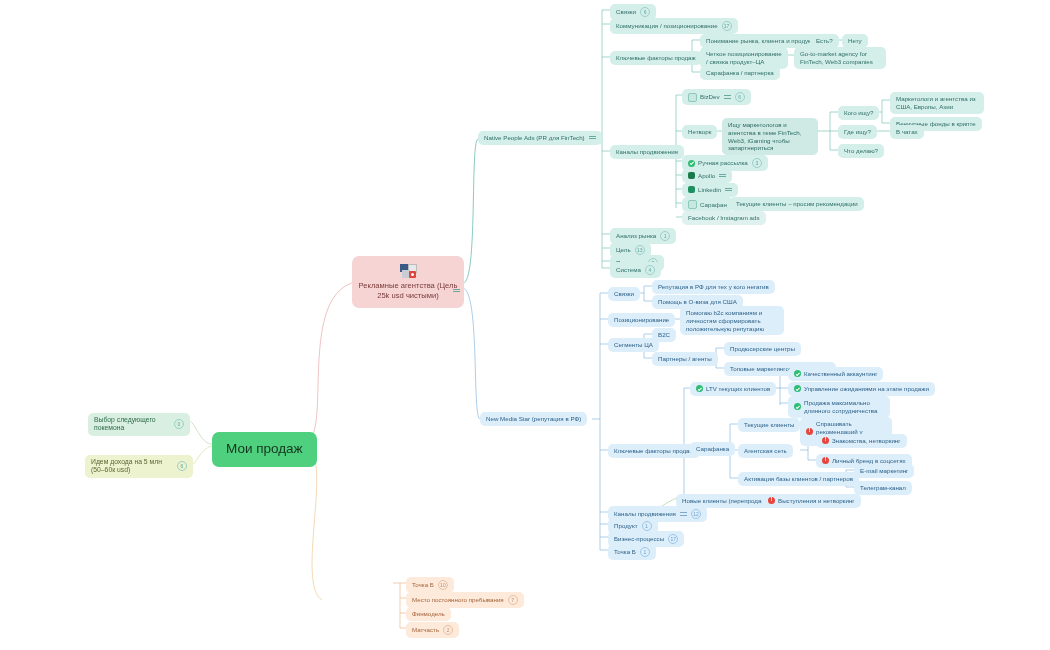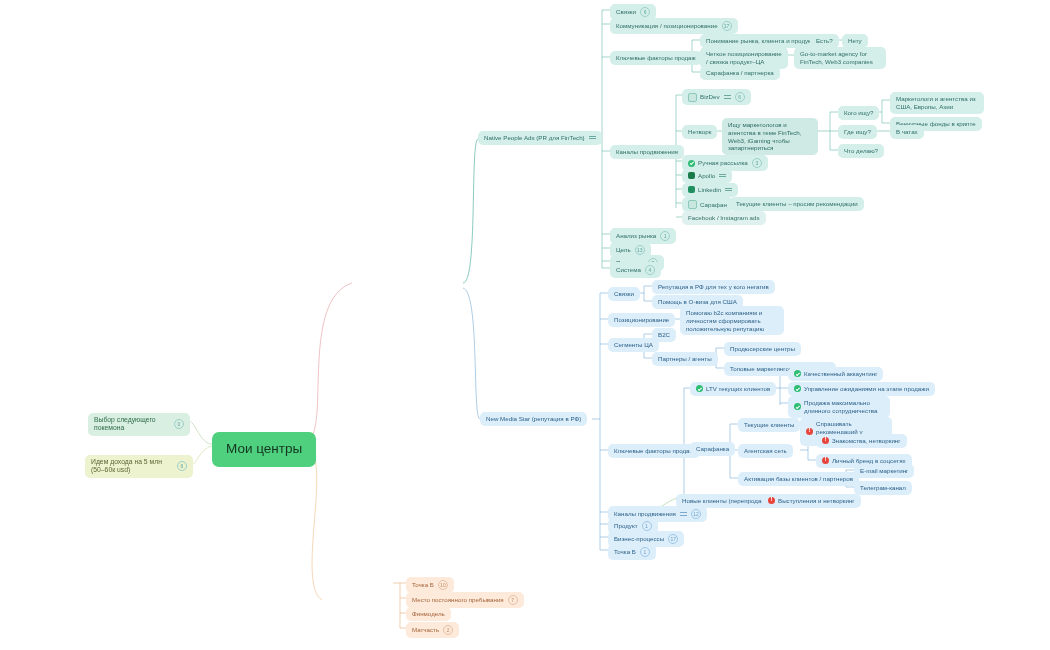--- a/index.html
+++ b/index.html
@@ -200,32 +200,39 @@
         <path d="M400 583 L400 628"></path>
         <path d="M400 583 L406 583"></path>
         <path d="M400 598 L406 598"></path>
         <path d="M400 613 L406 613"></path>
         <path d="M400 628 L406 628"></path>
       </g>
     </g>
   </svg>
 
   <div class="node root" style="left:212px;top:432px;">
-    <span class="txt">Мои центры</span>
+    <span class="txt">Мои продаж</span>
   </div>
 
   <div class="node green-soft" style="left:88px;top:413px;width:102px;">
     <span class="txt">Выбор следующего покемона</span>
     <span class="badge">0</span>
   </div>
   <div class="node yellow" style="left:85px;top:455px;width:108px;">
     <span class="txt">Идем дохода на 5 млн (50–60к usd)</span>
     <span class="badge">6</span>
   </div>
 
+  <div class="node pink" style="left:352px;top:256px;width:112px;height:52px;">
+    <div class="picon">
+      <div class="p1"></div><div class="p2"></div><div class="p3"></div><div class="p4"></div><div class="p5"></div>
+    </div>
+    <span class="txt">Рекламные агентства (Цель 25k usd чистыми)</span>
+    <span class="hamb" style="position:absolute;right:4px;bottom:16px;"><i></i><i></i></span>
+  </div>
 
   <div class="node teal" style="left:478px;top:131px;">
     <span class="txt">Native People Ads (PR для FinTech)</span>
     <span class="hamb"><i></i><i></i></span>
   </div>
 
   <div class="node teal" style="left:610px;top:4px;">
     <span class="txt">Связки</span>
     <span class="badge">6</span>
   </div>

